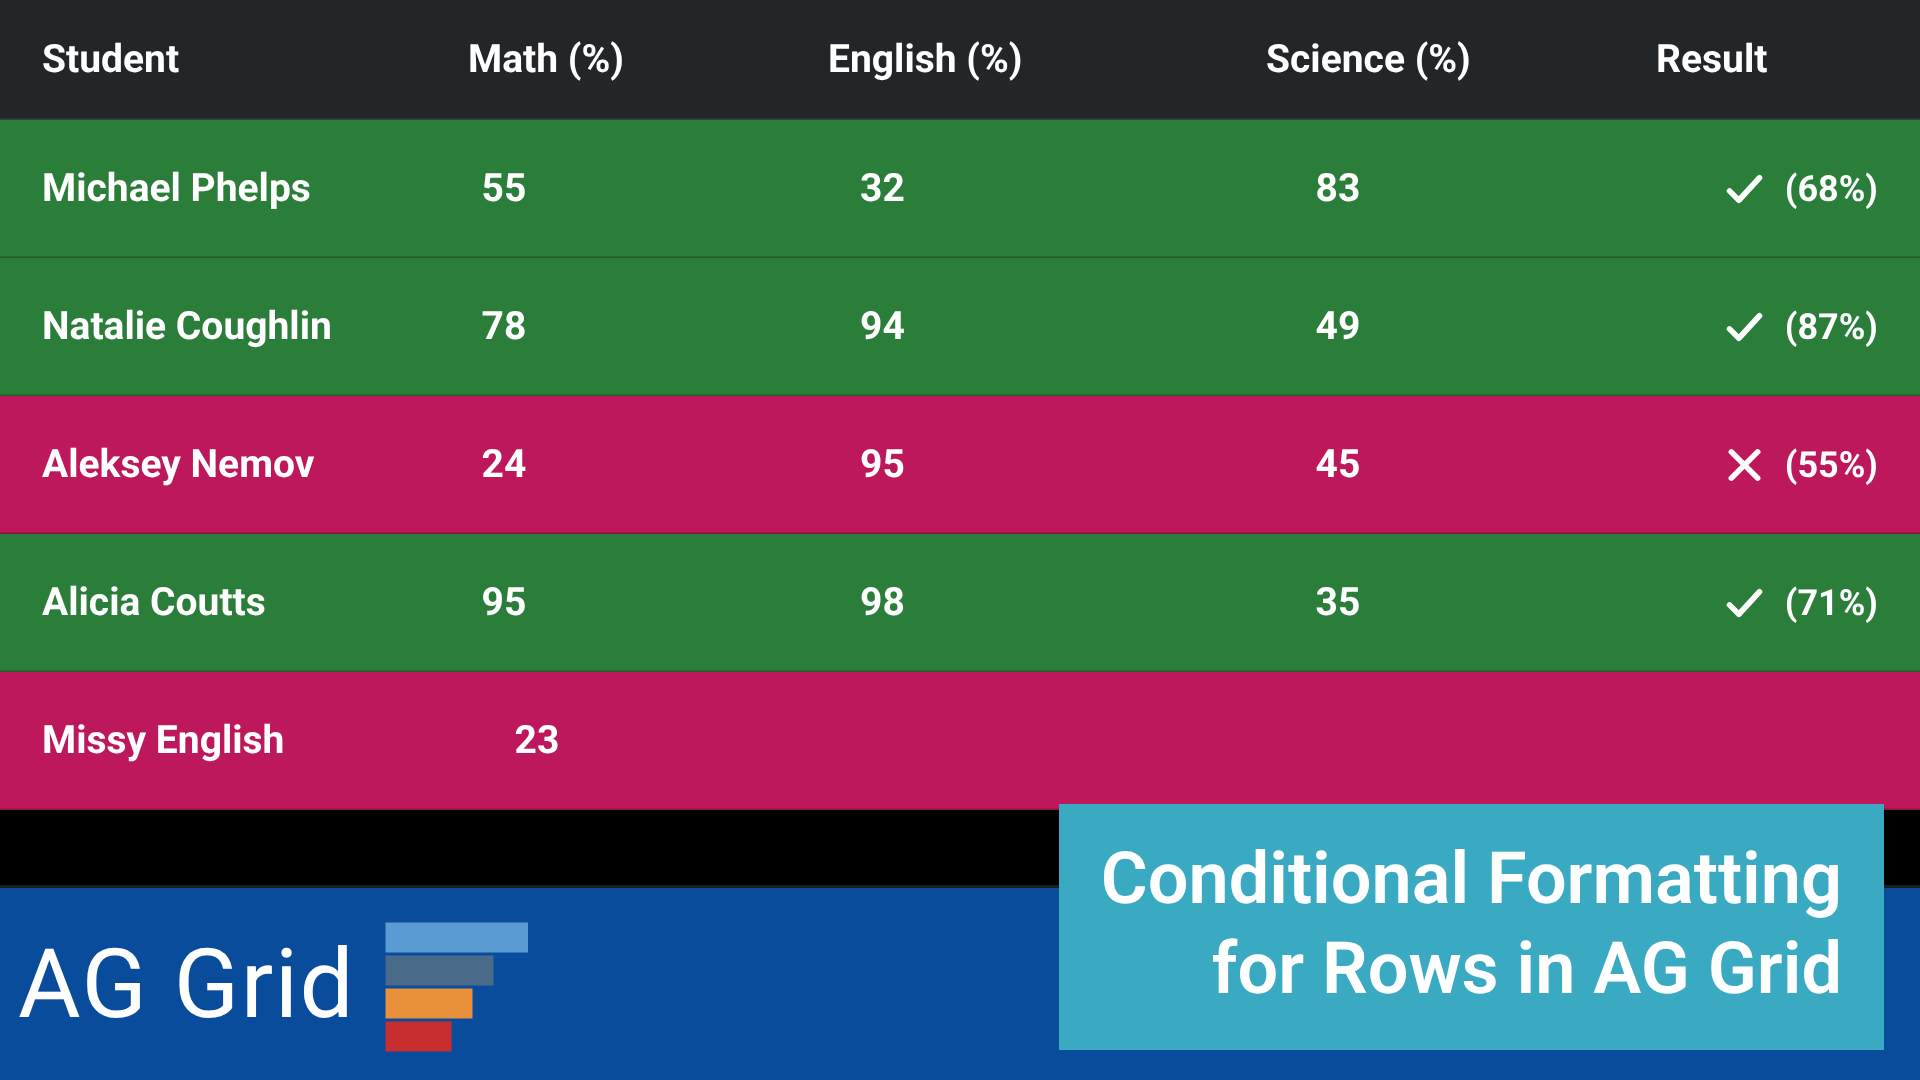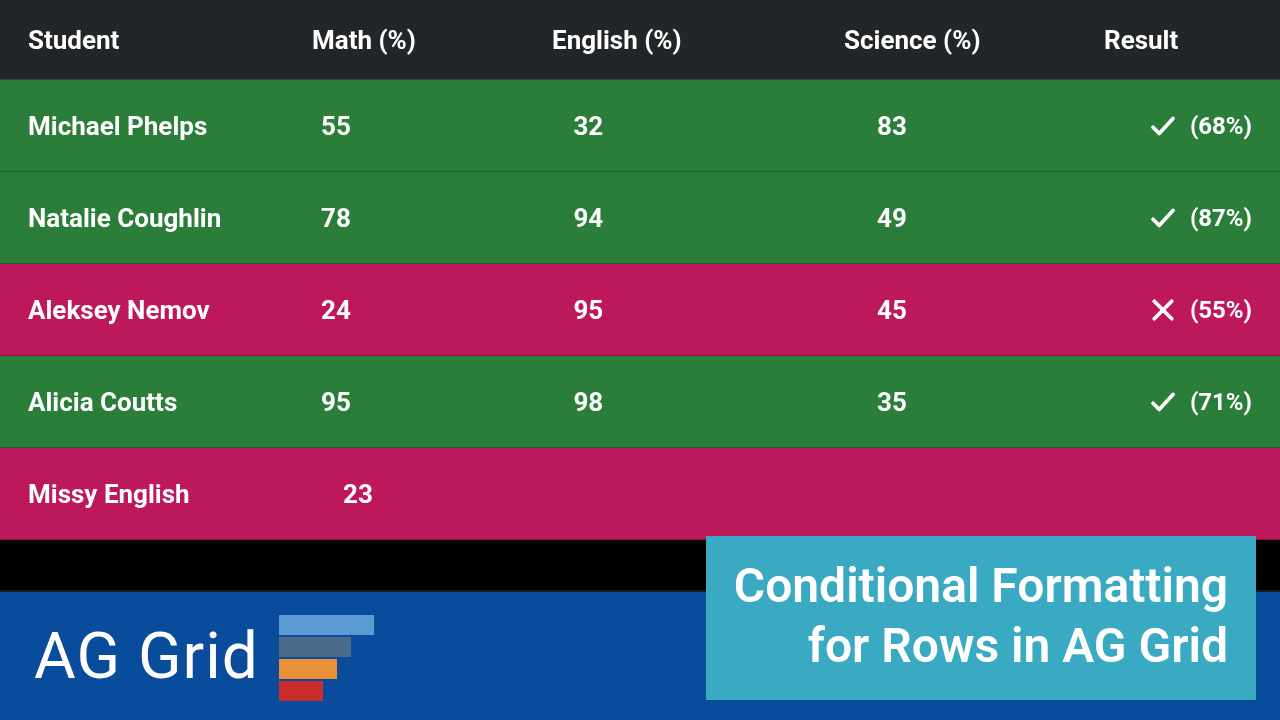--- a/index.html
+++ b/index.html
@@ -78,21 +78,21 @@
   }
   .footer {
     position: absolute;
     bottom: 0;
     left: 0;
     width: 100%;
     height: 128px;
     background: #0a4c9c;
     display: flex;
     align-items: center;
-    padding-left: 34px;
+    padding-left: 12px;
   }
   .logo-wrap {
     display: flex;
     align-items: center;
     gap: 20px;
   }
   .logo-text {
     font-size: 64px;
     font-weight: 400;
     color: #fff;

